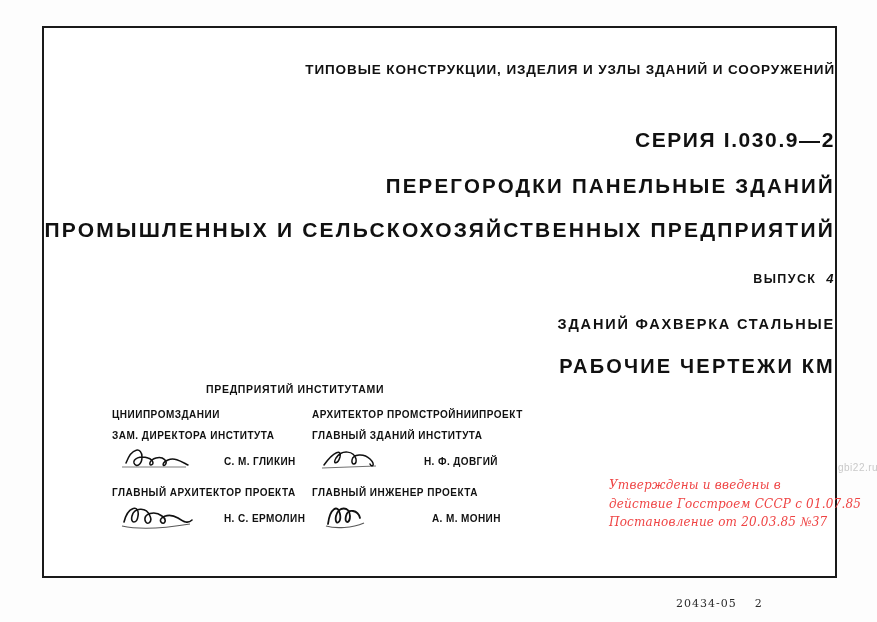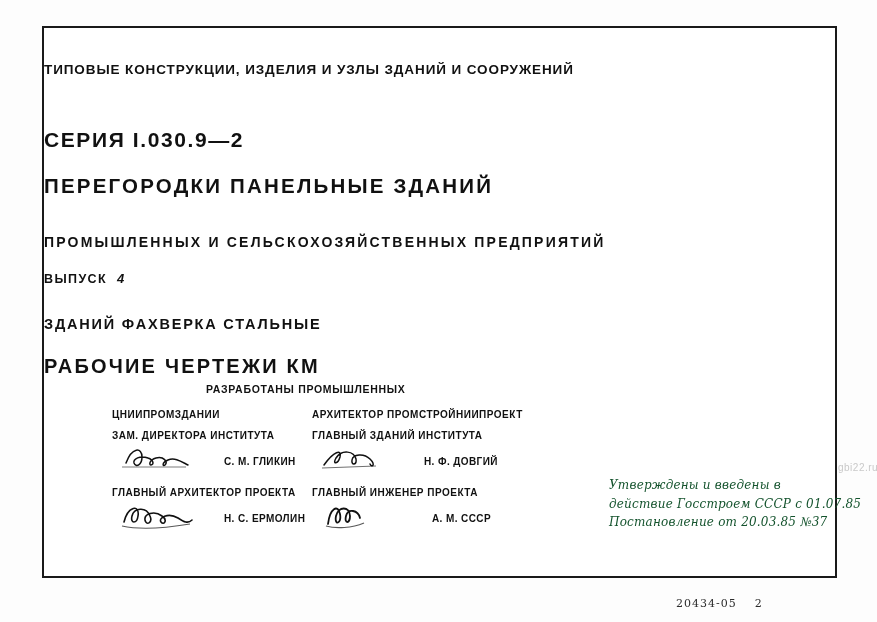--- a/index.html
+++ b/index.html
@@ -39,21 +39,21 @@
     left: 0;
     top: 0;
     width: 100%;
     height: 100%;
   }
 
   .line-top {
     position: absolute;
     left: 0;
     right: 0;
-    text-align: left;
+    text-align: right;
     font-weight: bold;
     letter-spacing: 0.6px;
   }
 
   .t-header {
     top: 34px;
     font-size: 13.5px;
     letter-spacing: 0.9px;
   }
 
@@ -63,22 +63,22 @@
     letter-spacing: 1.6px;
   }
 
   .t-title1 {
     top: 146px;
     font-size: 20.5px;
     letter-spacing: 2.2px;
   }
 
   .t-title2 {
-    top: 206px;
-    font-size: 14px;
+    top: 190px;
+    font-size: 21px;
     letter-spacing: 2.2px;
   }
 
   .t-issue {
     top: 243px;
     font-size: 12.5px;
     letter-spacing: 1.4px;
   }
   .t-issue .issue-num {
     font-size: 13px;
@@ -162,21 +162,21 @@
   
   .approval {
     position: absolute;
     left: 565px;
     top: 448px;
     width: 215px;
     font-family: "DejaVu Serif", serif;
     font-style: italic;
     font-size: 12px;
     line-height: 1.55;
-    color: #14532d;
+    color: #ef4444;
     letter-spacing: 0.2px;
   }
   .approval div { white-space: nowrap; }
 
   .watermark {
     position: absolute;
     left: 794px;
     top: 434px;
     font-size: 10px;
     color: #c9c9c9;
@@ -211,21 +211,21 @@
       <div class="line-top t-title2">ПРОМЫШЛЕННЫХ  И  СЕЛЬСКОХОЗЯЙСТВЕННЫХ  ПРЕДПРИЯТИЙ</div>
 
       <div class="line-top t-issue">
         <span>ВЫПУСК</span><span class="issue-num">4</span>
       </div>
 
       <div class="line-top t-sub1">ЗДАНИЙ ФАХВЕРКА  СТАЛЬНЫЕ</div>
       <div class="line-top t-sub2">РАБОЧИЕ  ЧЕРТЕЖИ  КМ</div>
 
       <div class="devblock">
-        <div class="dev-label">РАЗРАБОТАНЫ ПРОМЫШЛЕННЫХ</div>
+        <div class="dev-label">ПРЕДПРИЯТИЙ ИНСТИТУТАМИ</div>
 
         <div class="col col-left">
           <div class="org">ЦНИИПРОМЗДАНИИ</div>
           <div class="role">ЗАМ. ДИРЕКТОРА ИНСТИТУТА</div>
           <div class="sigrow">
             <span class="sig">
               <svg width="100" height="34" viewBox="0 0 100 34">
                 <path d="M6 22 C12 6, 22 6, 22 16 C22 24, 16 27, 14 22 C13 18, 20 14, 28 17 C34 19, 34 24, 31 24 C29 24, 29 19, 36 17 C44 15, 48 21, 45 24 C43 26, 41 22, 48 19 C55 16, 62 21, 68 24" fill="none" stroke="#111" stroke-width="1.5" stroke-linecap="round"></path>
                 <path d="M2 26 L66 26" fill="none" stroke="#111" stroke-width="1" opacity="0.55"></path>
               </svg>
@@ -257,21 +257,21 @@
             <span class="person">Н. Ф. ДОВГИЙ</span>
           </div>
           <div class="role">ГЛАВНЫЙ ИНЖЕНЕР  ПРОЕКТА</div>
           <div class="sigrow">
             <span class="sig">
               <svg width="100" height="34" viewBox="0 0 100 34">
                 <path d="M8 26 C10 10, 18 6, 20 16 C22 26, 14 28, 16 18 C18 8, 30 8, 30 18 C30 26, 24 26, 26 18 C28 10, 38 12, 40 20" fill="none" stroke="#111" stroke-width="1.8" stroke-linecap="round"></path>
                 <path d="M6 28 C16 31, 32 30, 44 25" fill="none" stroke="#111" stroke-width="1.2" opacity="0.7"></path>
               </svg>
             </span>
-            <span class="person wide">А. М. СССР</span>
+            <span class="person wide">А. М. МОНИН</span>
           </div>
         </div>
       </div>
 
       <div class="approval">
         <div>Утверждены и введены в</div>
         <div>действие Госстроем СССР с 01.07.85</div>
         <div>Постановление от 20.03.85  №37</div>
       </div>
 

